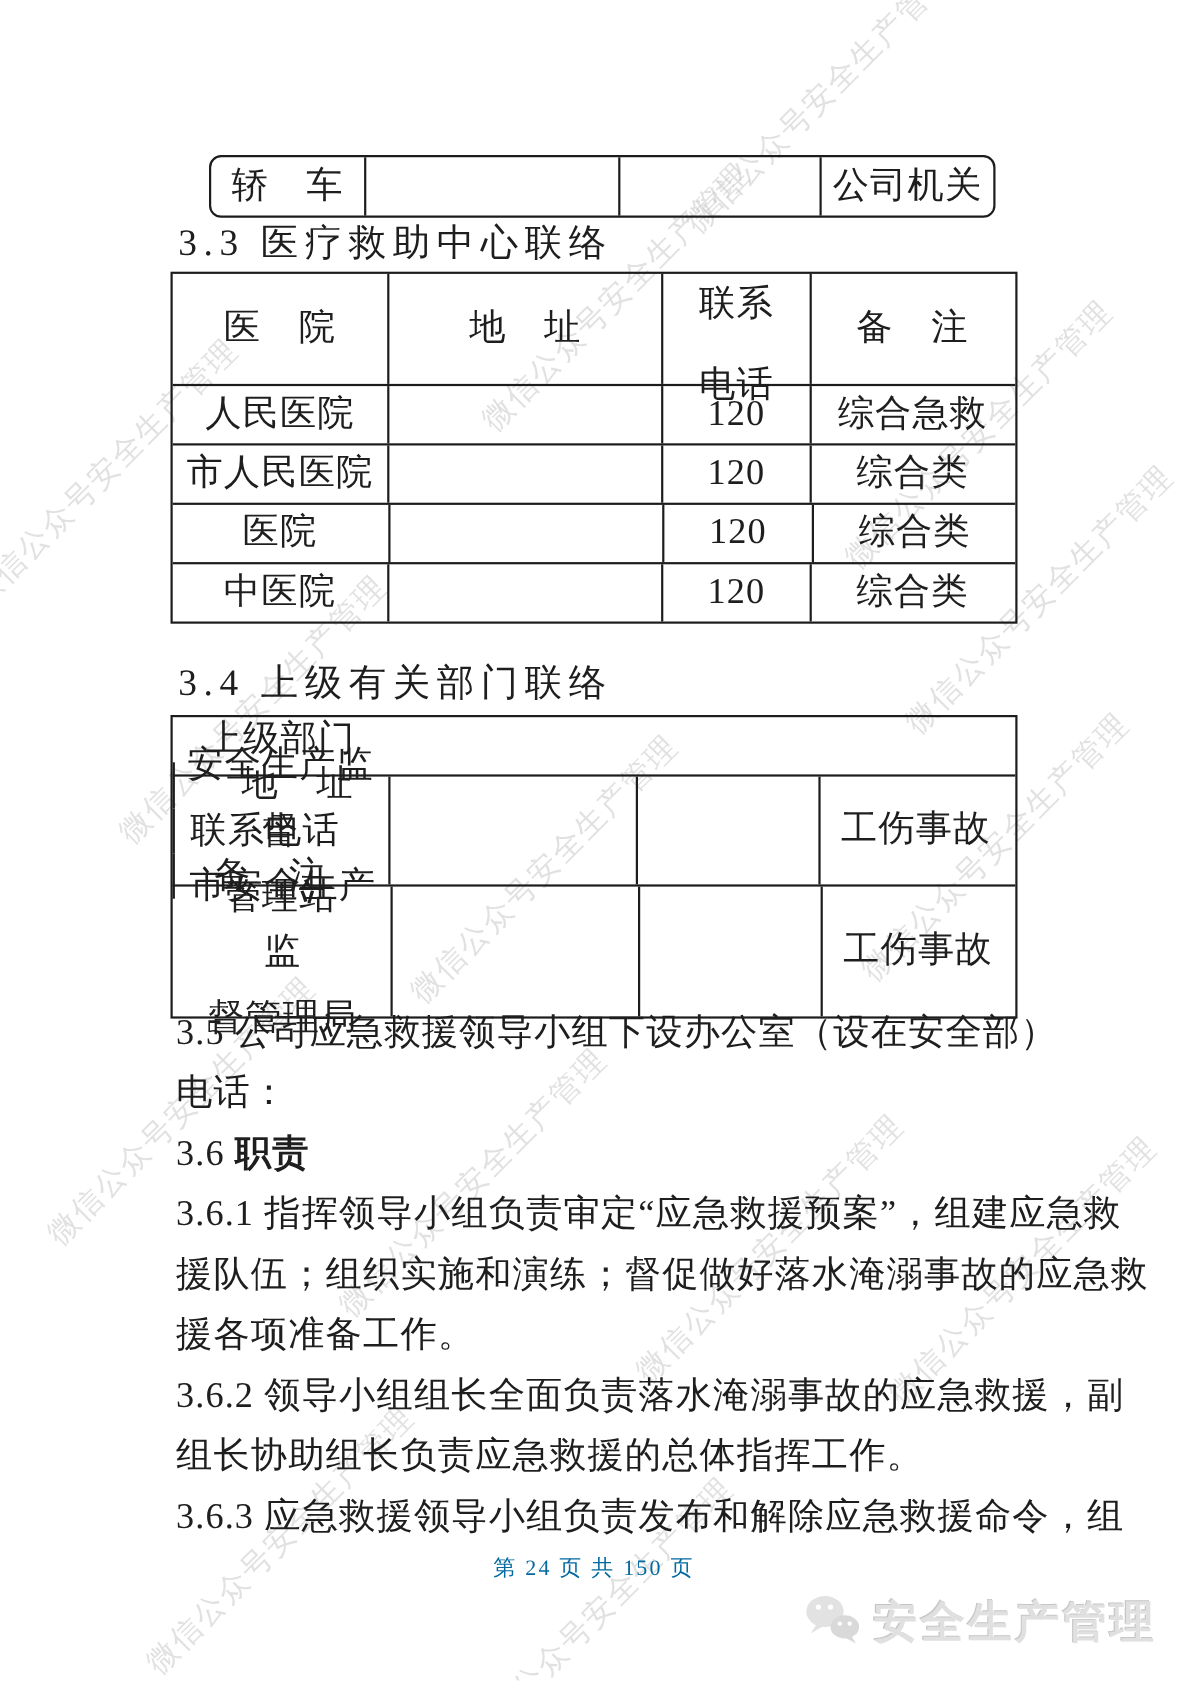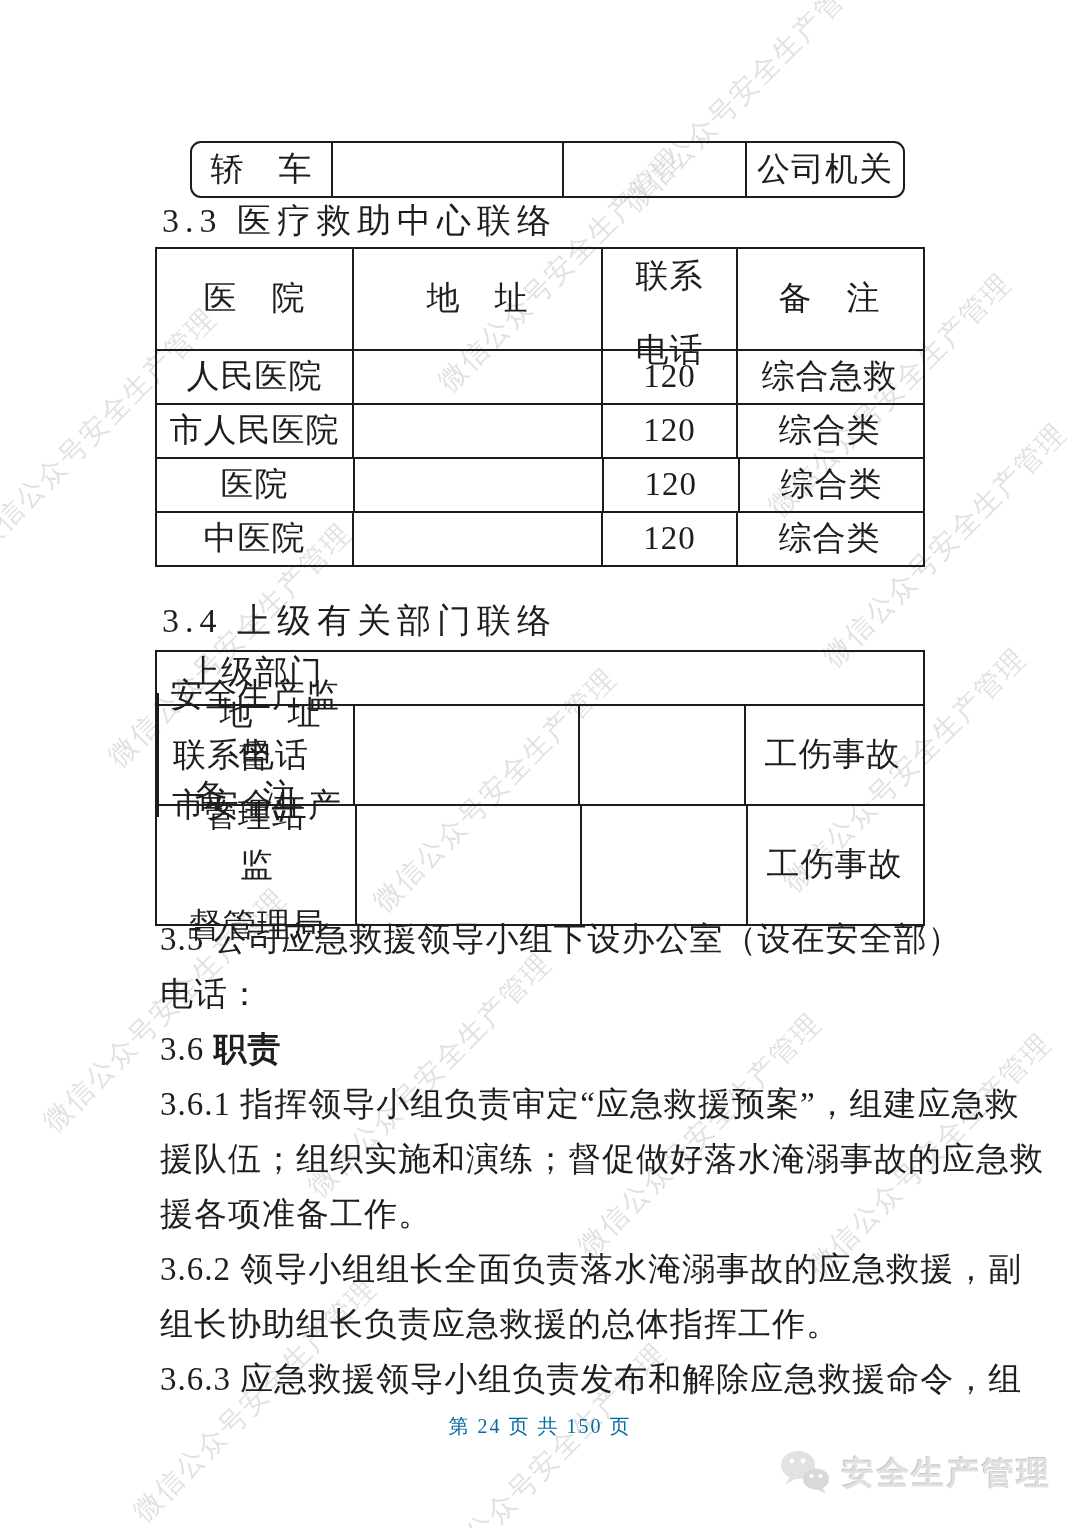--- a/index.html
+++ b/index.html
@@ -29,21 +29,21 @@
   .bline{height:55px;line-height:55px;font-size:33px;letter-spacing:1px;white-space:nowrap;}
   .bold{font-weight:bold;}
   .footer{
     position:absolute;left:0;top:1408px;width:1080px;height:36px;line-height:36px;
     text-align:center;font-size:20px;letter-spacing:2px;color:#0369a1;
   }
   .brand{
     position:absolute;right:28px;top:1446px;height:56px;display:flex;align-items:center;gap:10px;
   }
   .brand-text{
-    font-family:"Liberation Sans","DejaVu Sans",sans-serif;font-weight:bold;font-size:32px;
+    font-family:"Liberation Sans","DejaVu Sans",sans-serif;font-weight:bold;font-size:40px;
     letter-spacing:3px;color:#e0e0e0;
     text-shadow:1px 1px 0 #ffffff,-1px -1px 0 #c6c6c6,2px 2px 2px #ffffff;
   }
   .two-line span{display:block;line-height:60px;}
   .phone-hdr span{display:block;line-height:46px;margin-top:28px;}
 </style>
 </head>
 <body>
 
 <div class="page">

